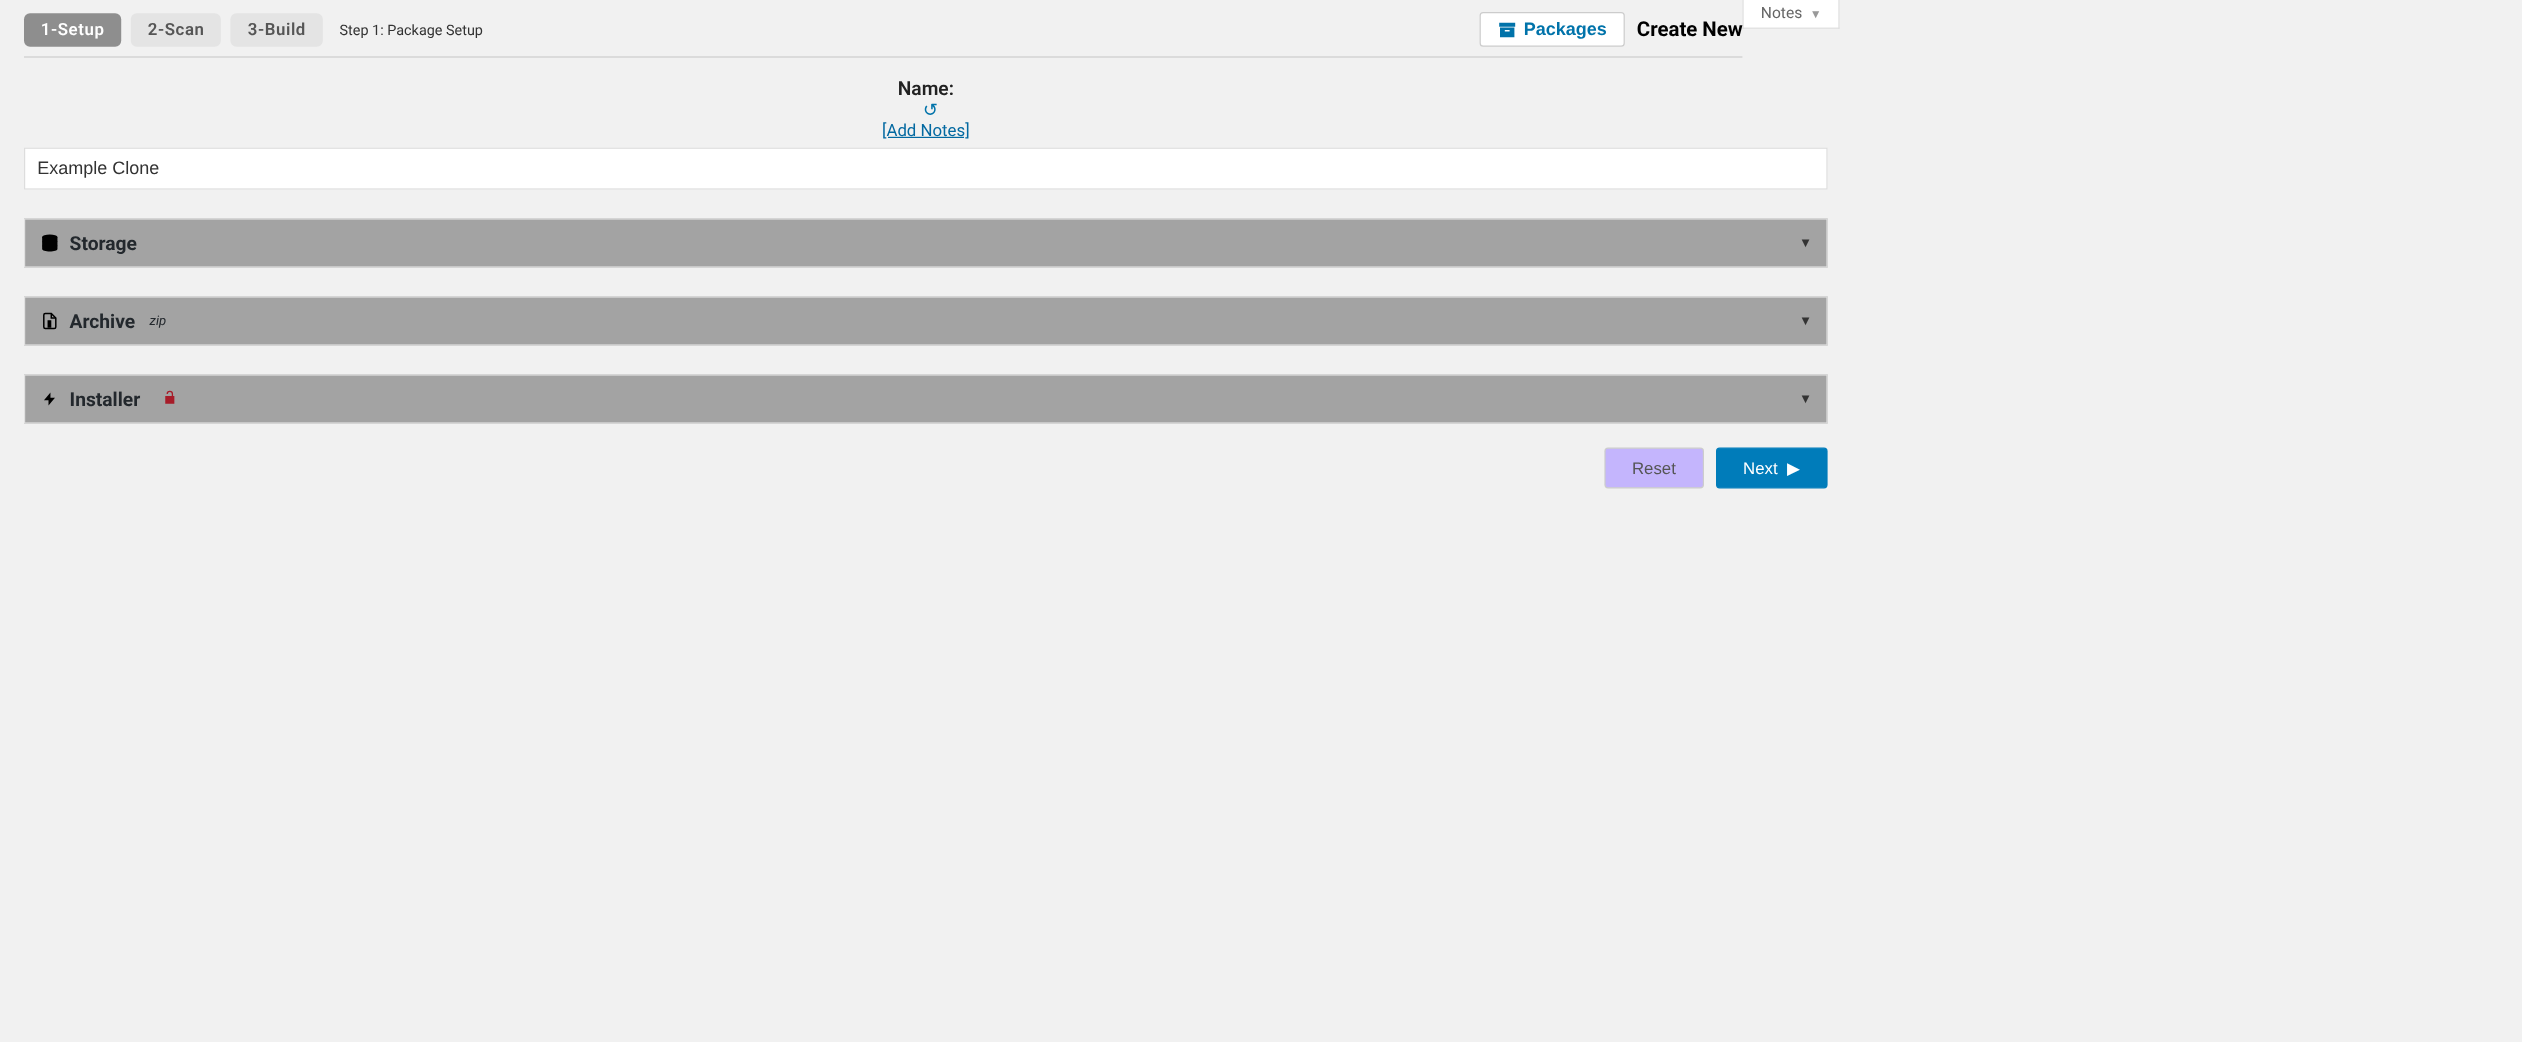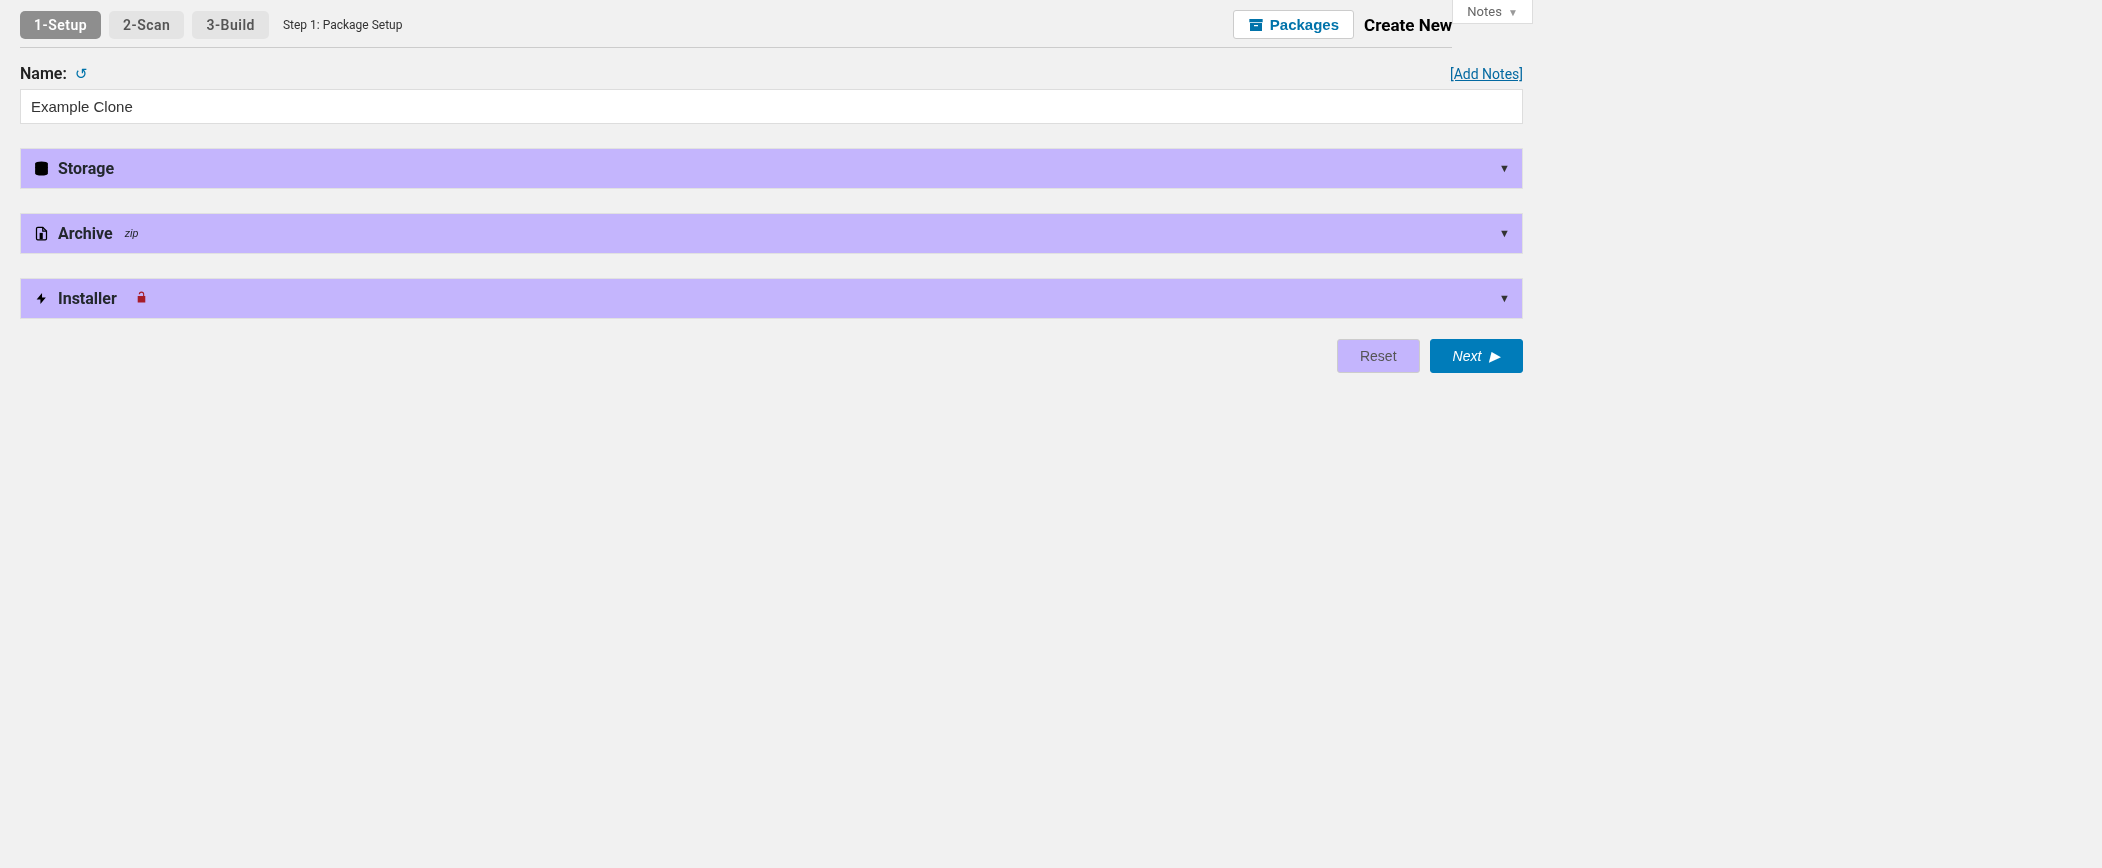--- a/index.html
+++ b/index.html
@@ -93,20 +93,21 @@
     .create-new {
       font-size: 17px;
       font-weight: 700;
       margin-left: 10px;
       color: #000;
     }
     .name-row {
       display: flex;
       align-items: center;
       padding: 4px 0 6px 0;
+      flex-direction: column;
     }
     .name-label {
       font-size: 16px;
       font-weight: 600;
       color: #222;
     }
     .reset-icon {
       color: #0073aa;
       margin-left: 8px;
       cursor: pointer;
@@ -125,21 +126,21 @@
       padding: 8px 10px;
       font-size: 15px;
       border: 1px solid #ddd;
       background: #fff;
       border-radius: 0;
       color: #333;
     }
     .panel {
       margin-top: 24px;
       border: 1px solid #e1e1e1;
-      background: #c4b5fd;
+      background: #a3a3a3;
       padding: 10px 12px;
       display: flex;
       align-items: center;
       cursor: pointer;
     }
     .panel-title {
       font-size: 16px;
       font-weight: 700;
       display: flex;
       align-items: center;
@@ -184,21 +185,20 @@
     }
     .btn.reset {
       background: #c4b5fd;
       color: #555;
     }
     .btn.next {
       background: #007cba;
       color: #fff;
       border-color: #007cba;
       font-weight: 500;
-      font-style: italic;
     }
     .next-arrow {
       margin-left: 4px;
     }
   </style>
 </head>
 <body>
 
 <div class="help-tab">
   <span>Notes</span>

